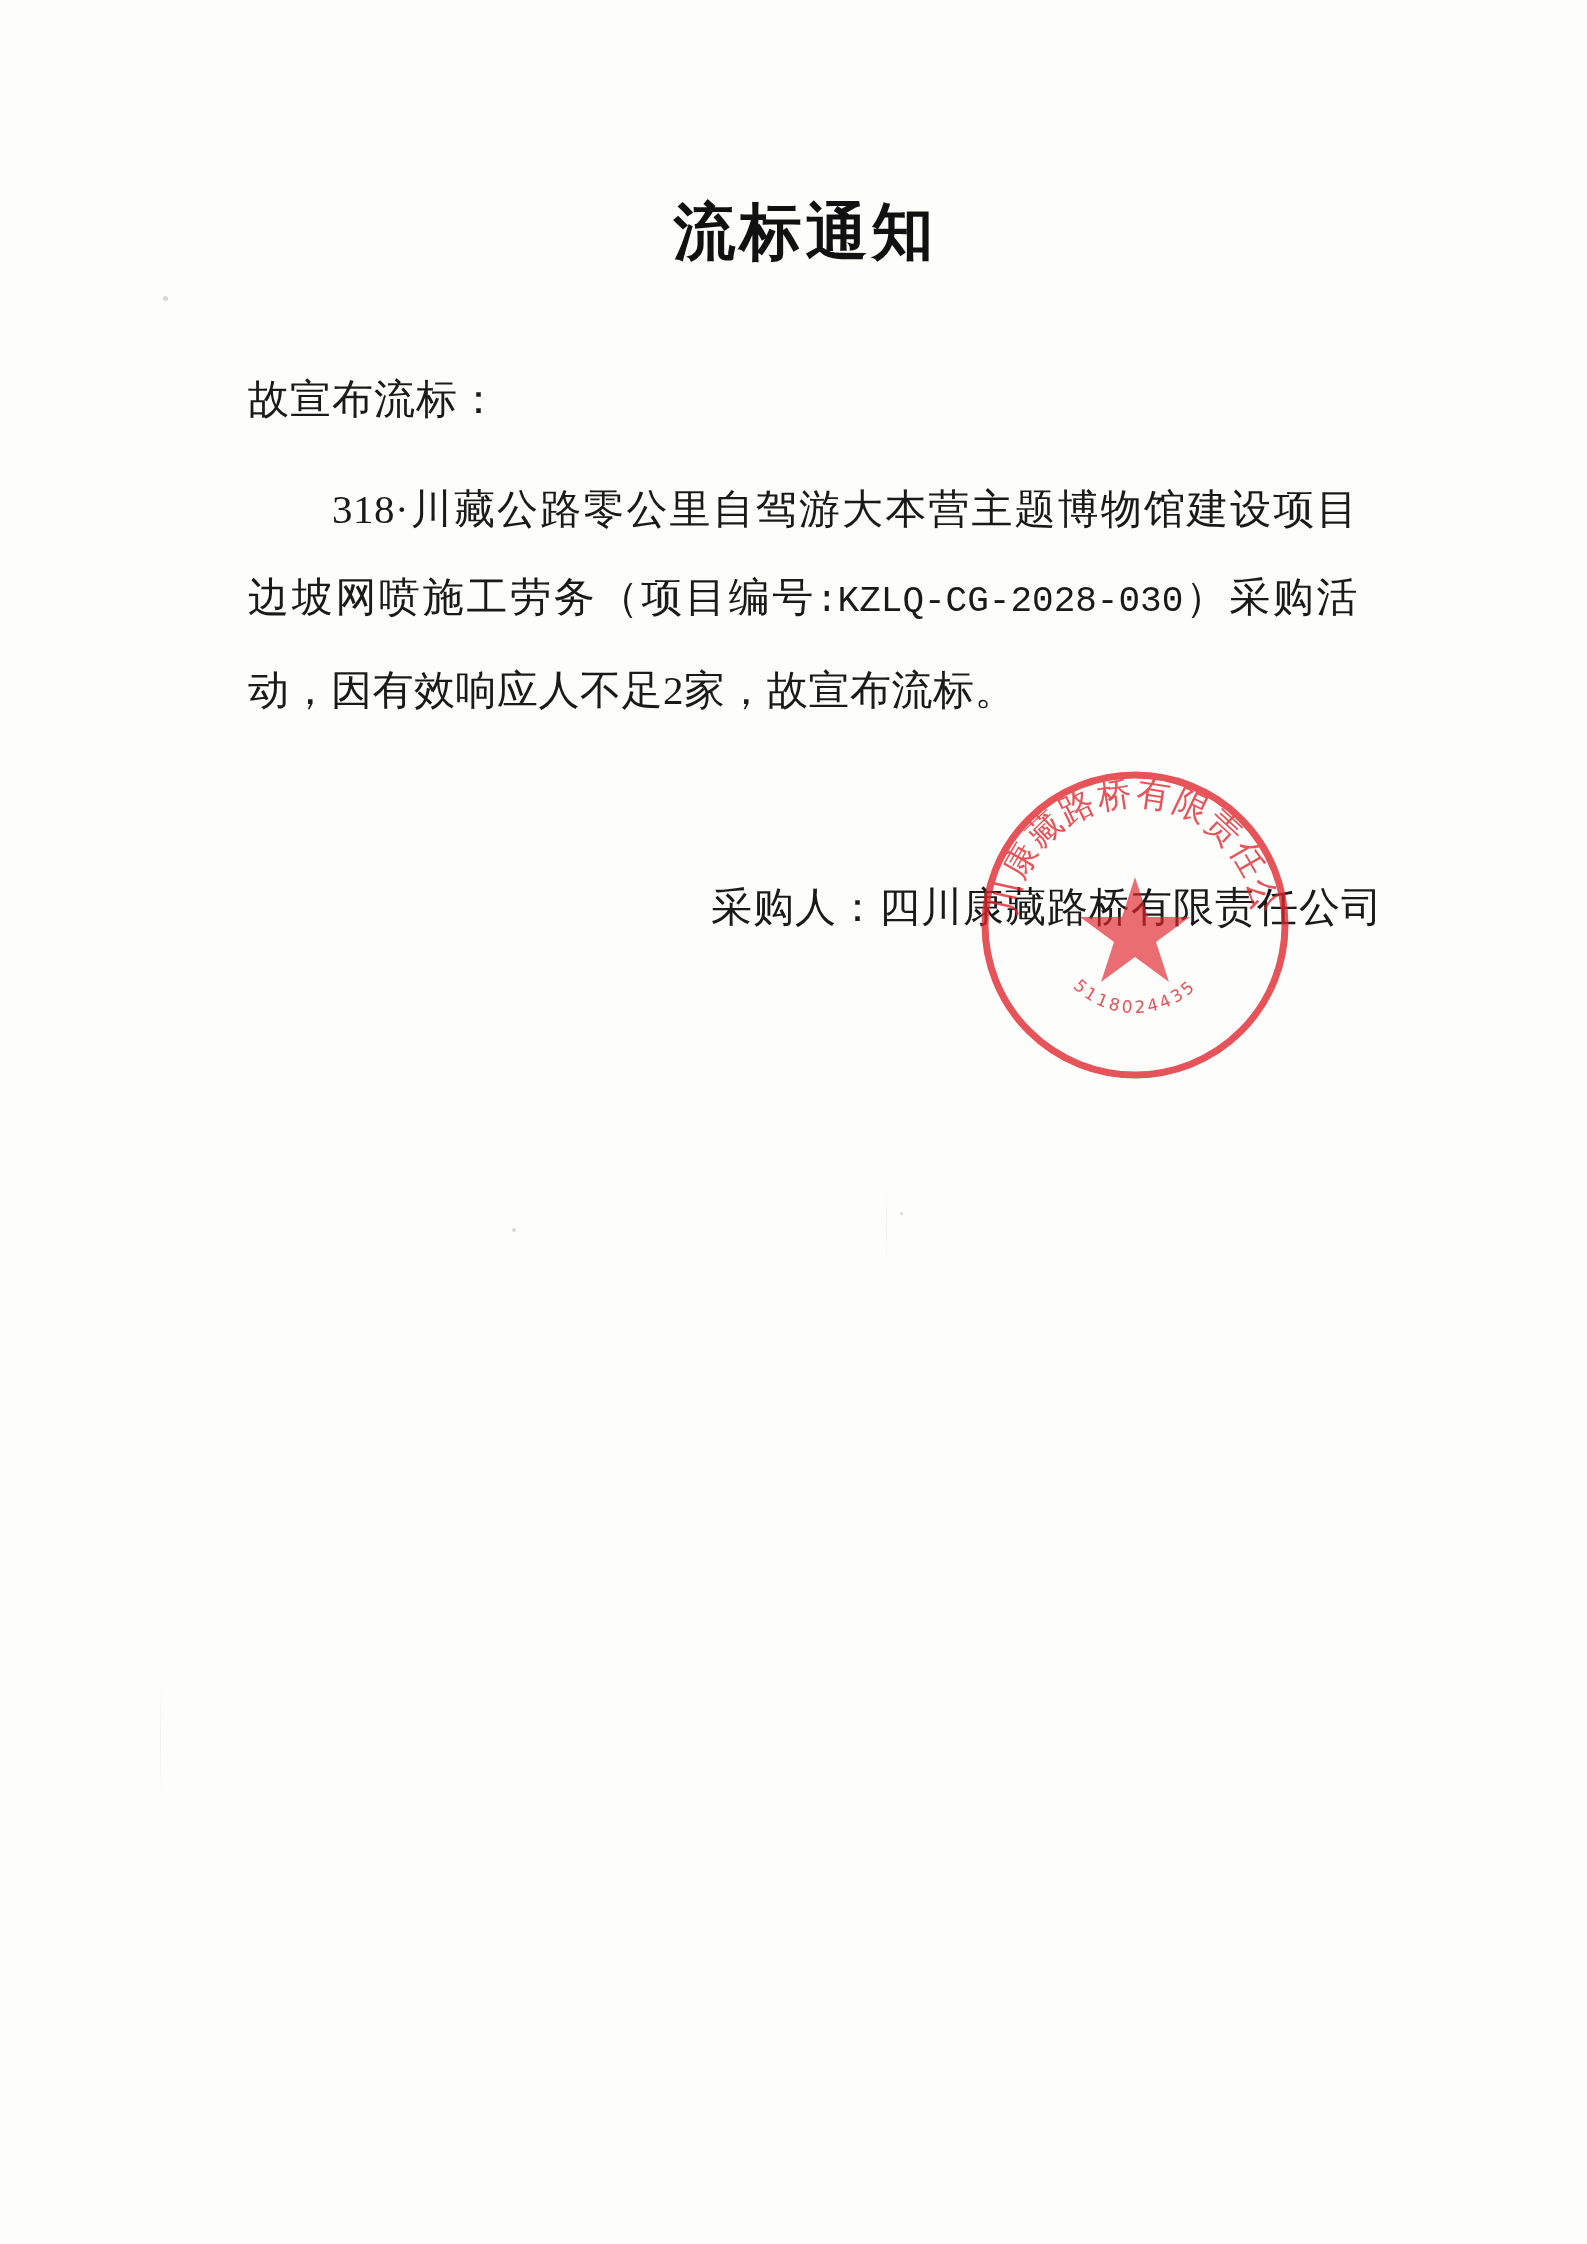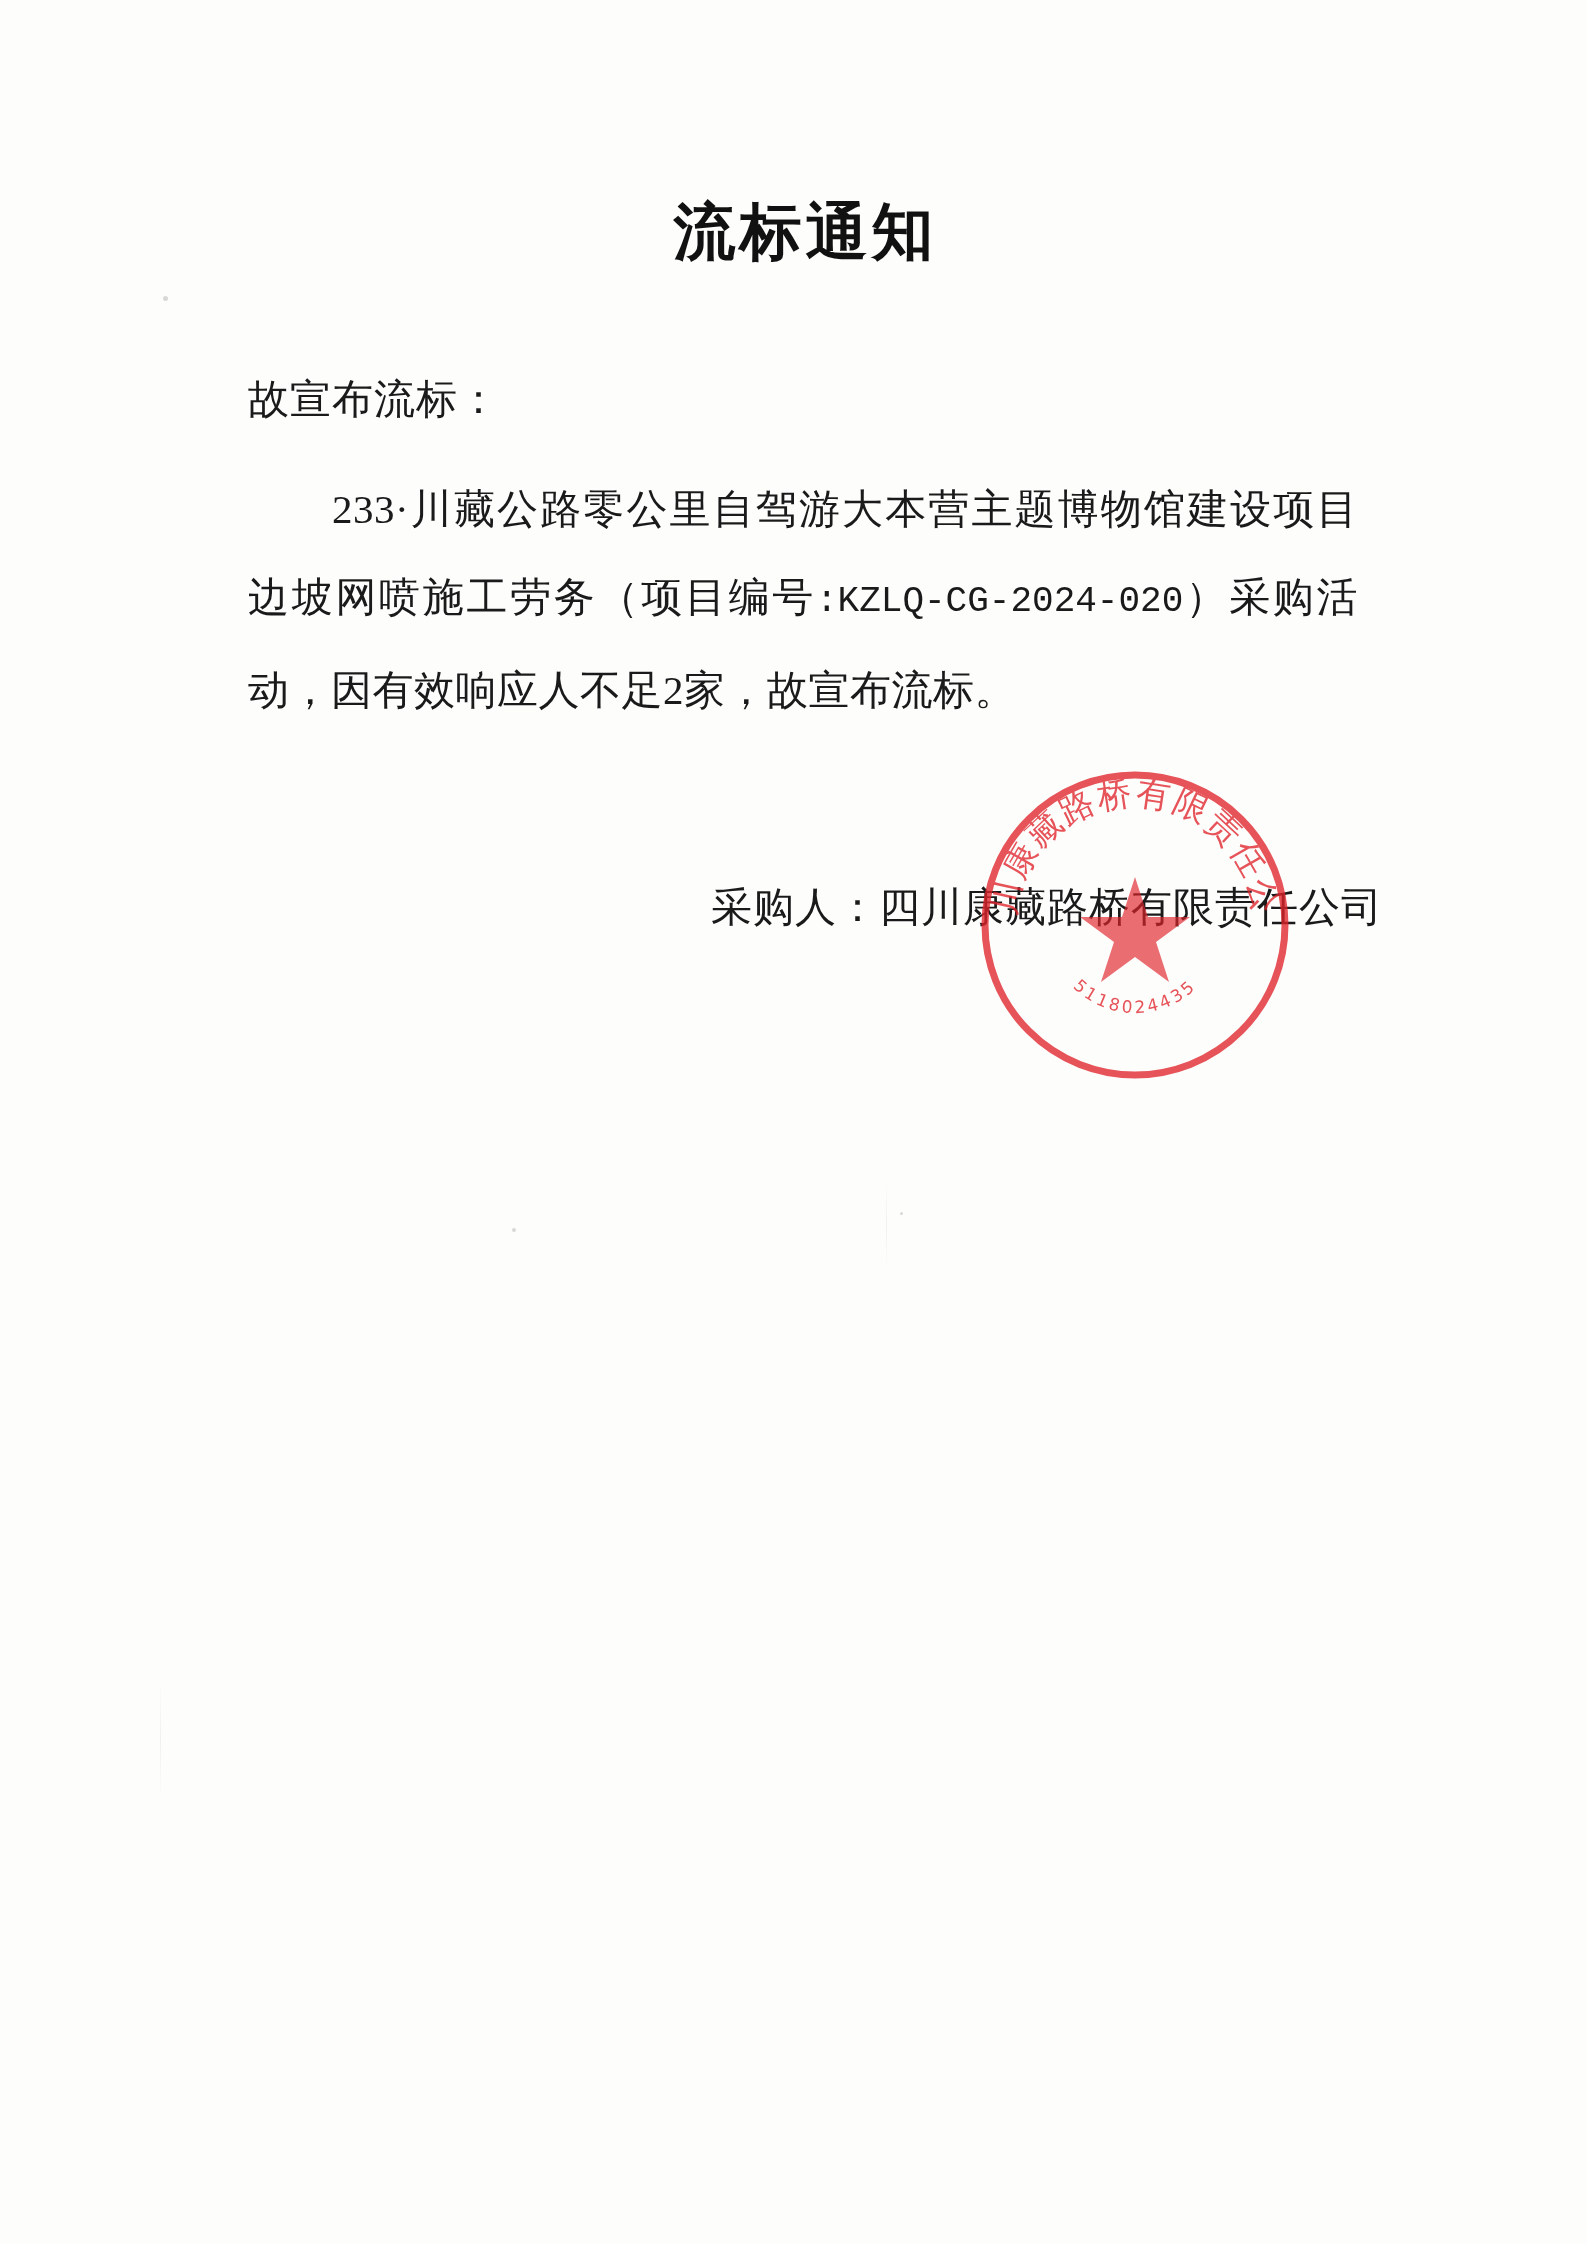--- a/index.html
+++ b/index.html
@@ -106,21 +106,21 @@
 </head>
 <body>
 
 <div class="page">
 
   <div class="doc-title">流标通知</div>
 
   <div class="salutation">故宣布流标：</div>
 
   <div class="body-text">
-    <span class="indent"></span><span>233·川藏公路零公里自驾游大本营主题博物馆建设项目边坡网喷施工劳务（项目编号</span><span class="mono">:</span><span class="mono">KZLQ-CG-2024-020</span><span>）采购活动，因有效响应人不足2家，故宣布流标。</span>
+    <span class="indent"></span><span>318·川藏公路零公里自驾游大本营主题博物馆建设项目边坡网喷施工劳务（项目编号</span><span class="mono">:</span><span class="mono">KZLQ-CG-2028-030</span><span>）采购活动，因有效响应人不足2家，故宣布流标。</span>
   </div>
 
   <div class="signer">
     <span>采购人：</span><span>四川康藏路桥有限责任公司</span>
   </div>
 
 
   <div class="seal">
     <svg width="320" height="320" viewBox="0 0 320 320" xmlns="http://www.w3.org/2000/svg">
       <defs>

